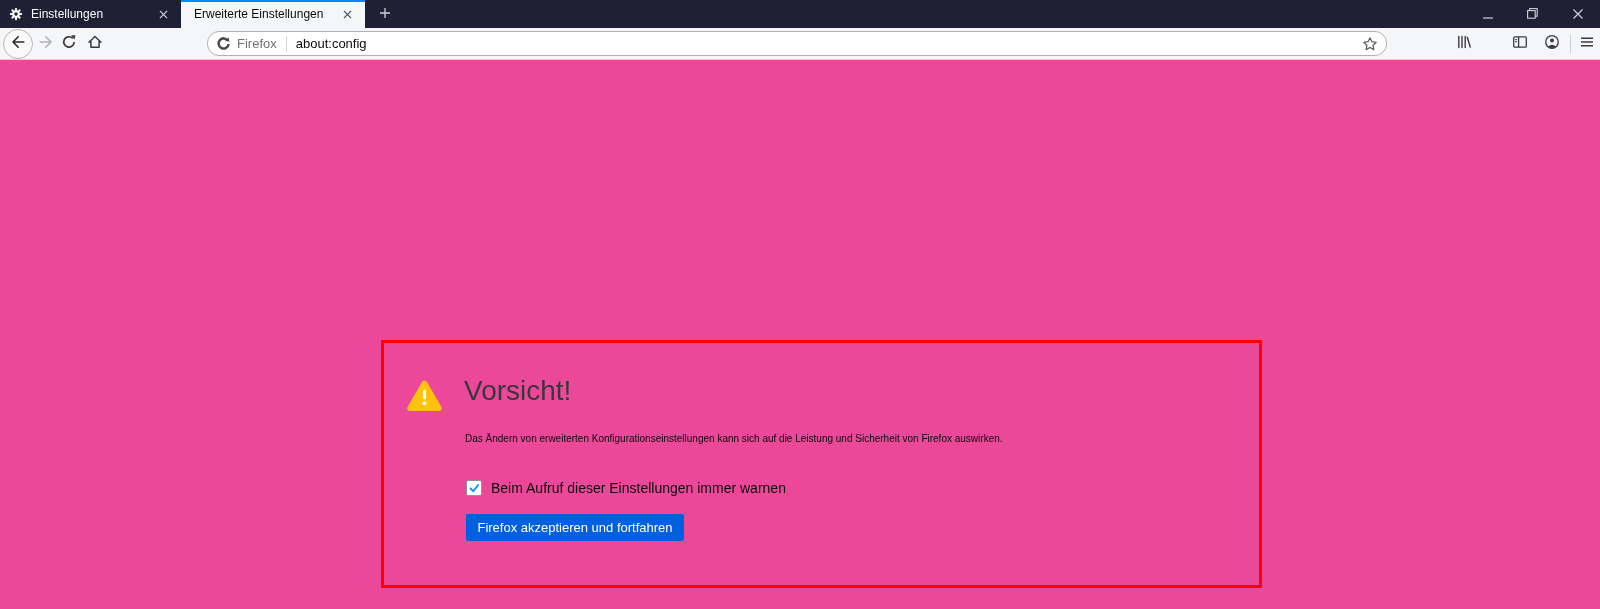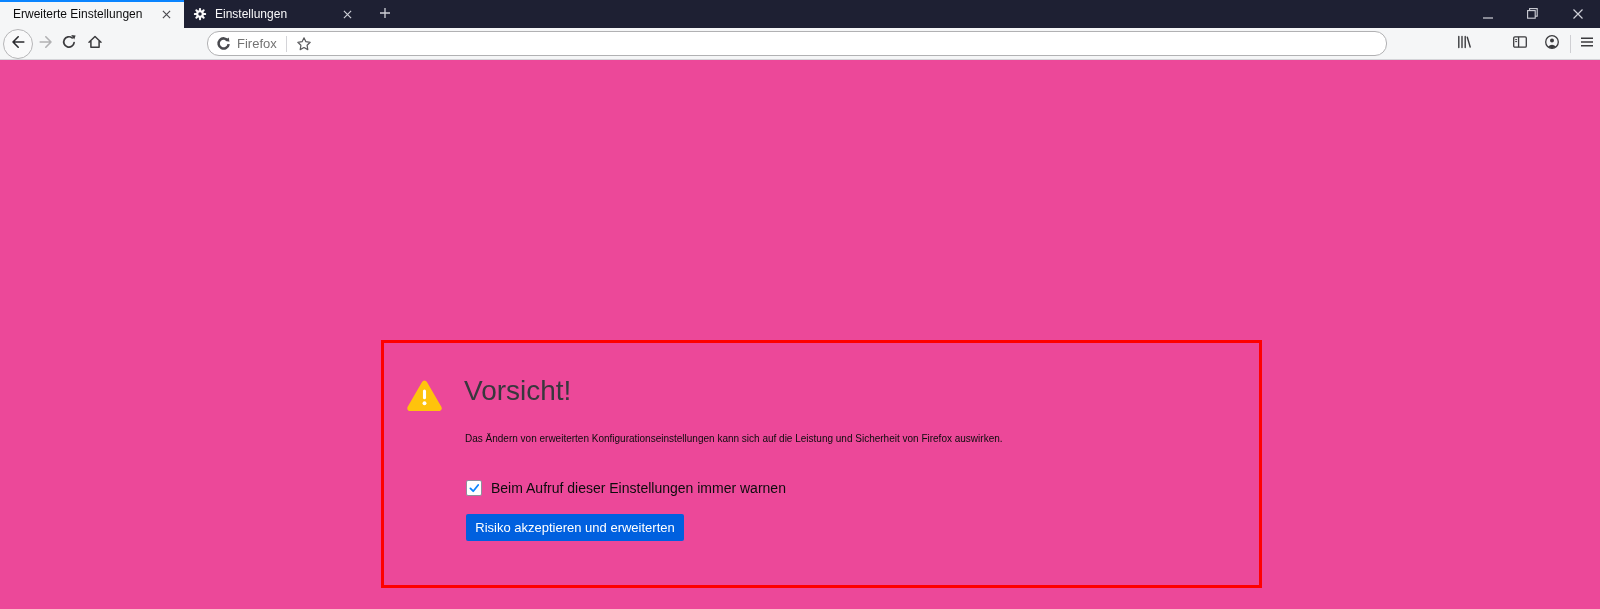--- a/index.html
+++ b/index.html
@@ -54,47 +54,47 @@
   .accept-btn { position:absolute; left:466px; top:454px; width:218px; height:27px;
                 background:#0060df; color:#fff; border:none; border-radius:2px; font-size:13px;
                 font-family:inherit; display:flex; align-items:center; justify-content:center; }
 </style>
 </head>
 <body>
 
 <div class="window">
 
   <div class="tabbar">
-    <div class="tab tab-active">
-      <span class="tab-stripe"></span>
-      <span class="tab-label">Erweiterte Einstellungen</span>
-      <span class="tab-close">
-        <svg viewBox="0 0 10 10" width="9" height="9">
-            <path d="M1 1 L9 9 M9 1 L1 9" stroke="#4a4a4f" stroke-width="1.3" fill="none"></path>
-          </svg>
-      </span>
-    </div>
-
     <div class="tab tab-inactive">
       <span class="tab-icon">
         <svg viewBox="0 0 16 16" width="14" height="14">
           <g fill="#f9f9fa">
             <rect x="6.8" y="1" width="2.4" height="14" rx="1"></rect>
             <rect x="6.8" y="1" width="2.4" height="14" rx="1" transform="rotate(45 8 8)"></rect>
             <rect x="6.8" y="1" width="2.4" height="14" rx="1" transform="rotate(90 8 8)"></rect>
             <rect x="6.8" y="1" width="2.4" height="14" rx="1" transform="rotate(135 8 8)"></rect>
             <circle cx="8" cy="8" r="4.4"></circle>
           </g>
           <circle cx="8" cy="8" r="2" fill="#1e2033"></circle>
         </svg>
       </span>
       <span class="tab-label">Einstellungen</span>
       <span class="tab-close">
         <svg viewBox="0 0 10 10" width="9" height="9">
             <path d="M1 1 L9 9 M9 1 L1 9" stroke="#cfd0d8" stroke-width="1.3" fill="none"></path>
+          </svg>
+      </span>
+    </div>
+
+    <div class="tab tab-active">
+      <span class="tab-stripe"></span>
+      <span class="tab-label">Erweiterte Einstellungen</span>
+      <span class="tab-close">
+        <svg viewBox="0 0 10 10" width="9" height="9">
+            <path d="M1 1 L9 9 M9 1 L1 9" stroke="#4a4a4f" stroke-width="1.3" fill="none"></path>
           </svg>
       </span>
     </div>
 
     <div class="newtab">
       <span>
         <svg viewBox="0 0 12 12" width="12" height="12">
             <path d="M6 1 V11 M1 6 H11" stroke="#cfd0d8" stroke-width="1.3" fill="none"></path>
           </svg>
       </span>
@@ -159,20 +159,21 @@
 
     <div class="urlbar">
       <span style="display:inline-flex;">
         <svg viewBox="0 0 16 16" width="15" height="15">
           <path d="M12.8 5.2 A5.4 5.4 0 1 0 13.5 8.6" stroke="#4a4a4f" stroke-width="2.7" fill="none"></path>
           <path d="M13.6 1.6 L14.3 6.2 L9.7 4.9 Z" fill="#4a4a4f"></path>
         </svg>
       </span>
       <span class="identity-label">Firefox</span>
       <span class="urlbar-sep"></span>
+      <span class="url-value">about:config</span>
       <span style="display:inline-flex;">
         <svg viewBox="0 0 16 16" width="16" height="16">
           <path d="M8 1.8 L9.9 5.7 14.2 6.3 11.1 9.3 11.8 13.6 8 11.55 4.2 13.6 4.9 9.3 1.8 6.3 6.1 5.7 Z" stroke="#5b5b5e" stroke-width="1.2" fill="none" stroke-linejoin="round"></path>
         </svg>
       </span>
     </div>
 
     <div class="navbtn" style="left:1456px;">
       <span>
         <svg viewBox="0 0 16 16" width="16" height="16">
@@ -225,16 +226,16 @@
 
     <div class="cbrow">
       <span class="cb checked">
         <svg viewBox="0 0 11 11" width="11" height="11">
           <path d="M1.4 5.4 L4.2 8.2 L9.2 2" stroke="#0a84ff" stroke-width="1.8" fill="none" stroke-linecap="round" stroke-linejoin="round"></path>
         </svg>
       </span>
       <label class="cb-label">Beim Aufruf dieser Einstellungen immer warnen</label>
     </div>
 
-    <button class="accept-btn">Risiko akzeptieren und erweiterten</button>
+    <button class="accept-btn">Firefox akzeptieren und fortfahren</button>
   </div>
 
 </div>
 
 </body></html>

